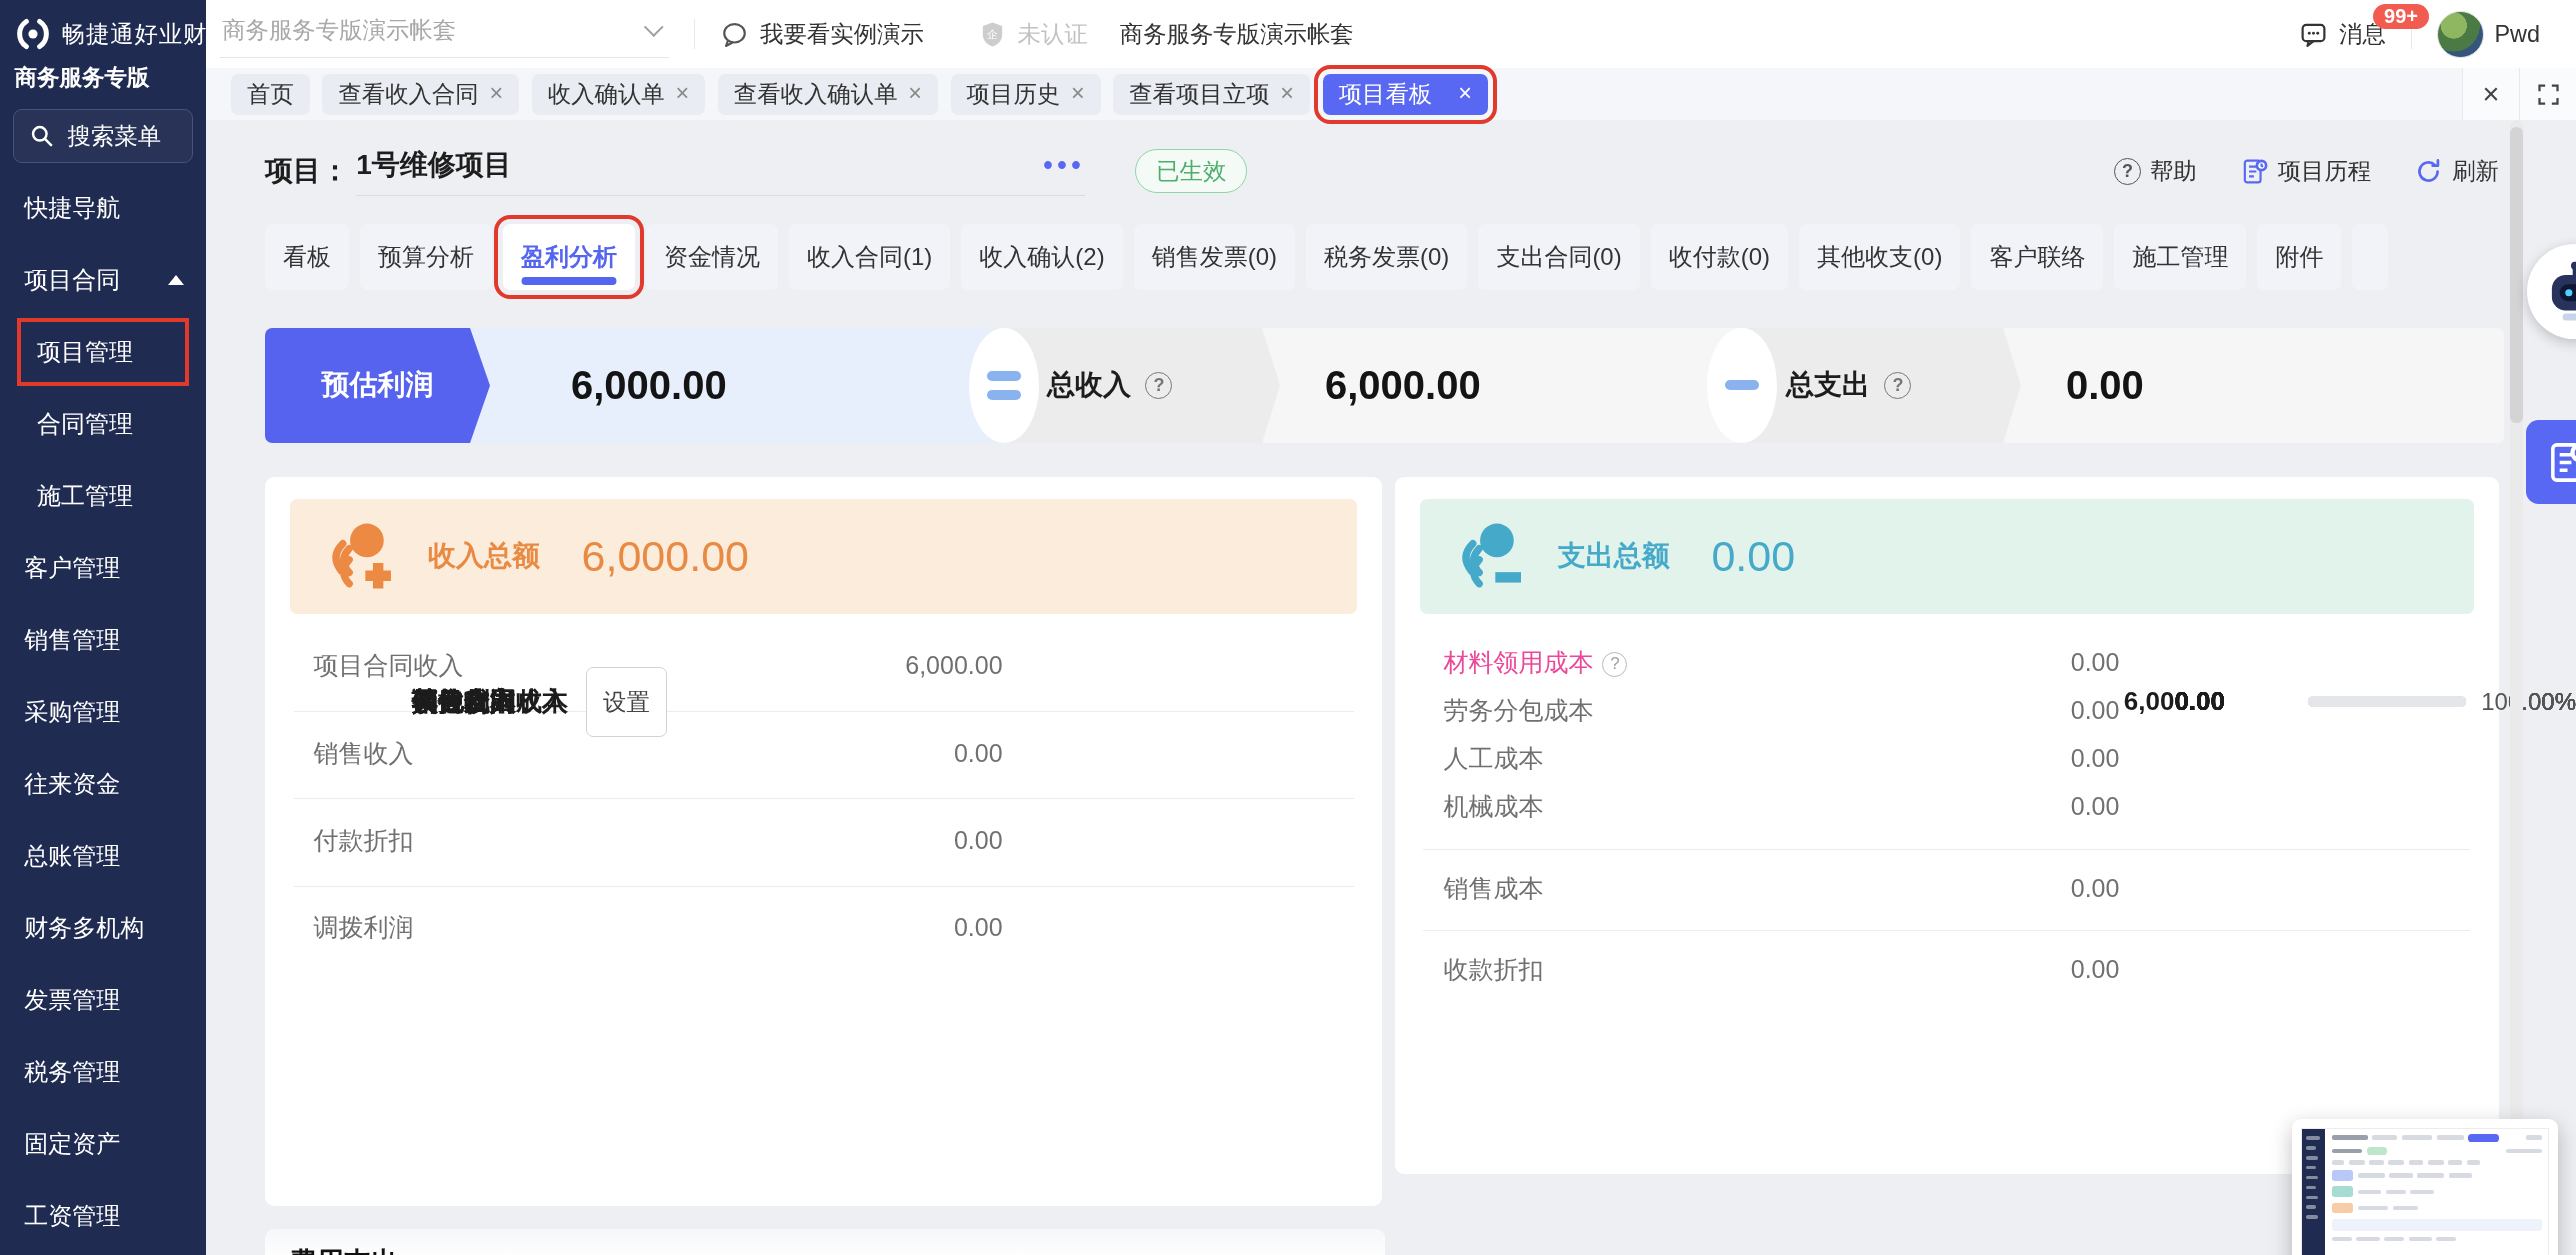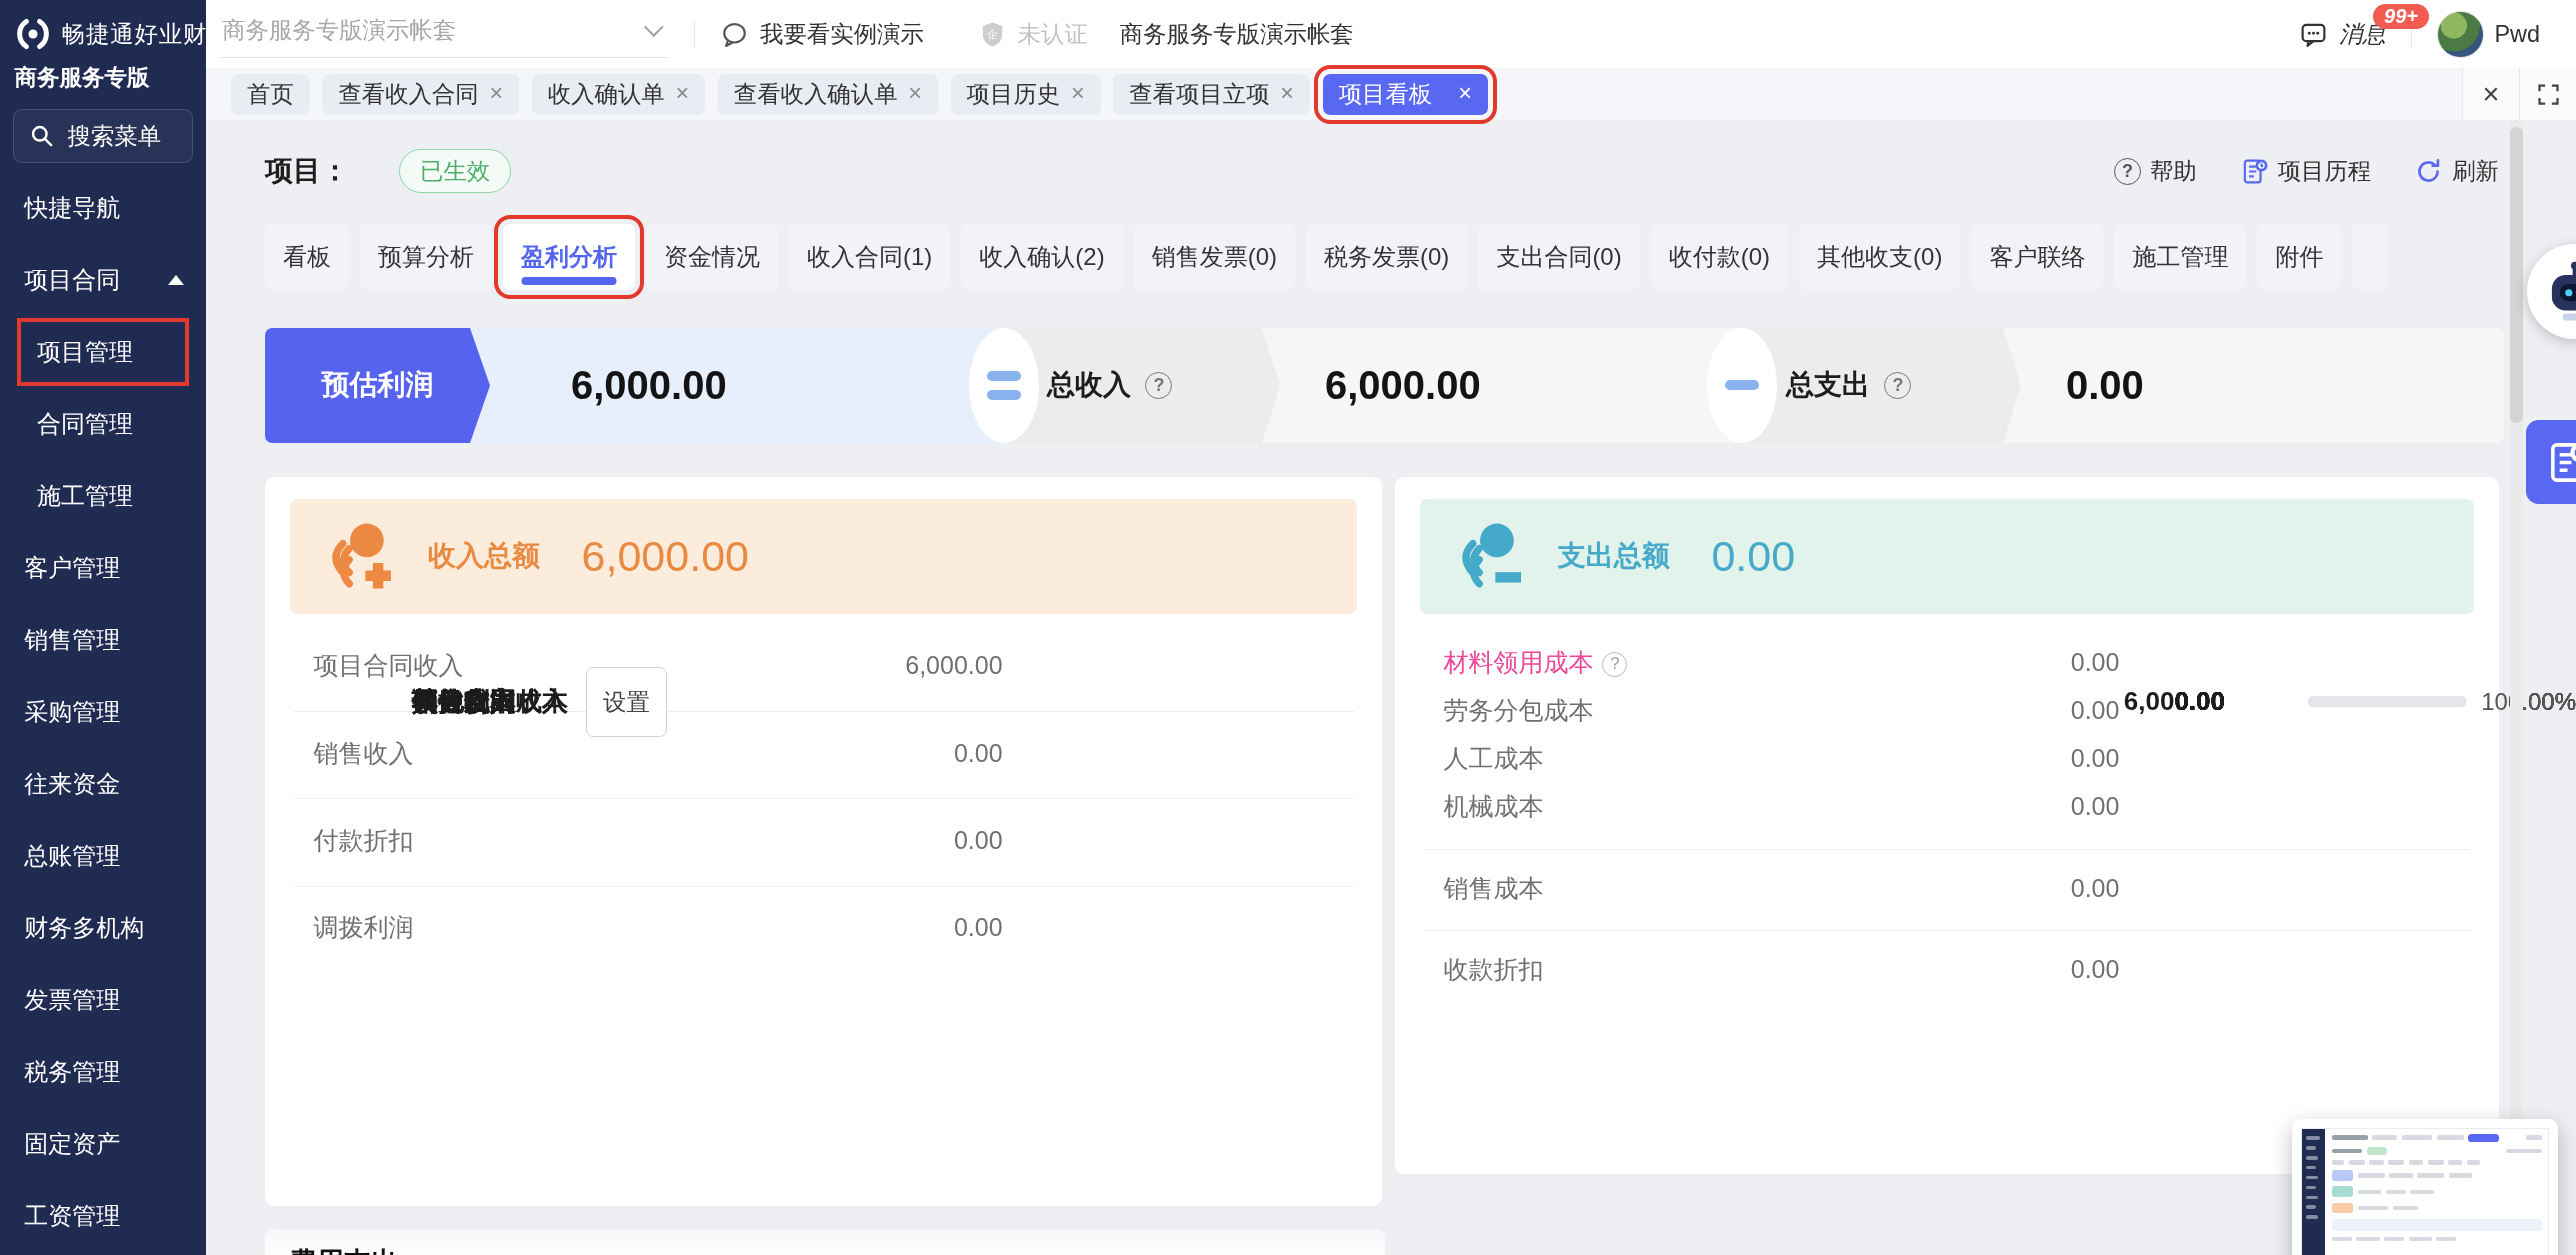--- a/index.html
+++ b/index.html
@@ -25,21 +25,21 @@
 
   .topbar { height: 68px; background: #fff; display: flex; align-items: center; padding: 0 36px 0 14.4px; }
   .acct-select { display: flex; align-items: center; justify-content: space-between; width: 449px; color: #a8a8a8; font-size: 23.4px; border-bottom: 1.8px solid #e5e5e5; padding: 3.6px 9px 10.8px 1.8px; cursor: pointer; }
   .chev { width: 13.5px; height: 13.5px; border-right: 2.7px solid #a0a0a0; border-bottom: 2.7px solid #a0a0a0; transform: rotate(45deg); margin-top: -7.2px; }
   .v-divider { width: 0.9px; height: 30.5px; background: #e8e8e8; margin: 0 25px; }
   .top-item { display: flex; align-items: center; gap: 10.8px; font-size: 23.4px; color: #333; cursor: pointer; white-space: nowrap; }
   .top-item svg { width: 29px; height: 29px; }
   .muted { color: #c2c2c2; }
   .gap60 { width: 54px; } .gap36 { width: 32px; }
   .spacer { flex: 1; }
-  .messages { position: relative; font-style: italic; }
+  .messages { position: relative; }
   .badge { position: absolute; top: -14.4px; right: -43px; background: #f25b50; color: #fff; font-size: 20px; font-weight: 700; padding: 2.7px 10.8px; border-radius: 15.3px; line-height: 1; }
   .avatar { width: 47px; height: 47px; border-radius: 50%; border: 0.9px solid #ddd; background: radial-gradient(circle at 35% 30%, #8fb761 0 30%, #4c7a45 31% 60%, #35567c 61% 100%); }
 
   .tabbar { height: 52px; background: #f5f6f9; display: flex; align-items: center; padding-left: 25px; gap: 12.6px; }
   .tab { height: 41px; background: #e9ecf2; border-radius: 7.2px; display: flex; align-items: center; padding: 0 16px; font-size: 23.4px; color: #333; gap: 10.8px; cursor: pointer; white-space: nowrap; }
   .tab .tab-close { color: #8a8a8a; font-size: 23.4px; line-height: 1; }
   .tab.active { background: #5968f2; color: #fff; gap: 26px; }
   .tab.active .tab-close { color: #fff; }
   .tab.annotated { outline: 4.5px solid #e2392d; outline-offset: 5.4px; }
   .tab-right { margin-left: auto; display: flex; height: 100%; align-items: stretch; }
@@ -300,20 +300,24 @@
             <path d="M4 9 V4 h5 M15 4 h5 v5 M20 15 v5 h-5 M9 20 H4 v-5"></path>
           </svg>
         </span>
       </div>
     </div>
 
     <div class="content">
 
       <div class="proj-row">
         <span class="proj-label">项目：</span>
+        <div class="proj-select">
+          <span class="proj-name">1号维修项目</span>
+          <span class="dots">•••</span>
+        </div>
         <span class="status-pill">已生效</span>
         <div class="proj-actions">
           <span class="action">
             <span class="qmark">?</span>
             <span>帮助</span>
           </span>
           <span class="action">
             <svg viewBox="0 0 24 24" fill="none" stroke="#5968f2" stroke-width="1.8">
               <rect x="4" y="3" width="13" height="18" rx="2"></rect>
                 <path d="M7.5 8 h6 M7.5 12 h6 M7.5 16 h4"></path>

